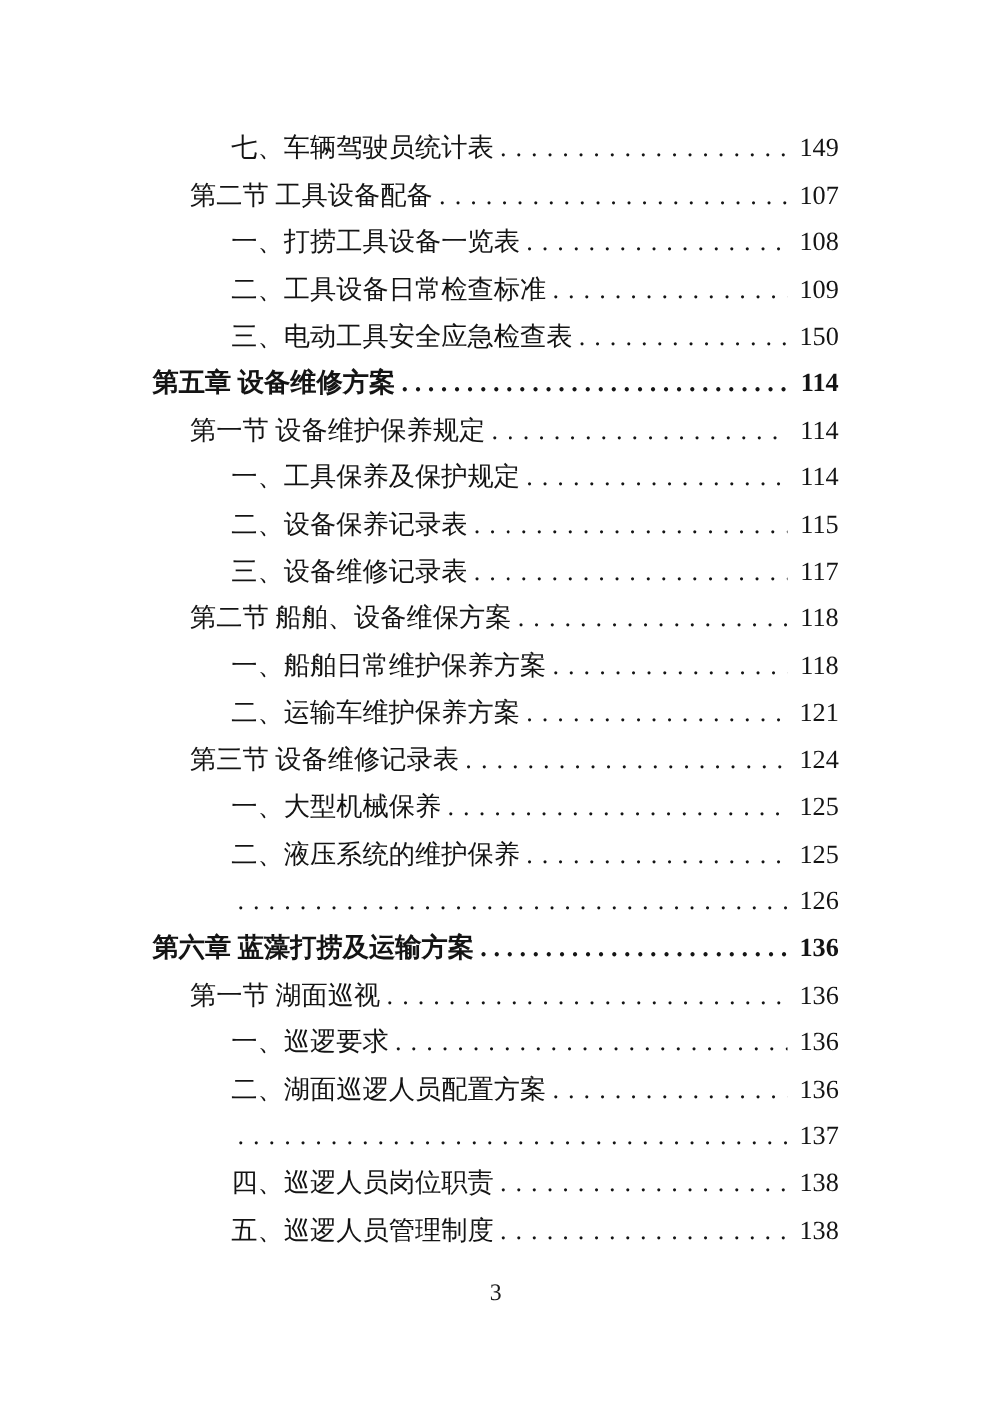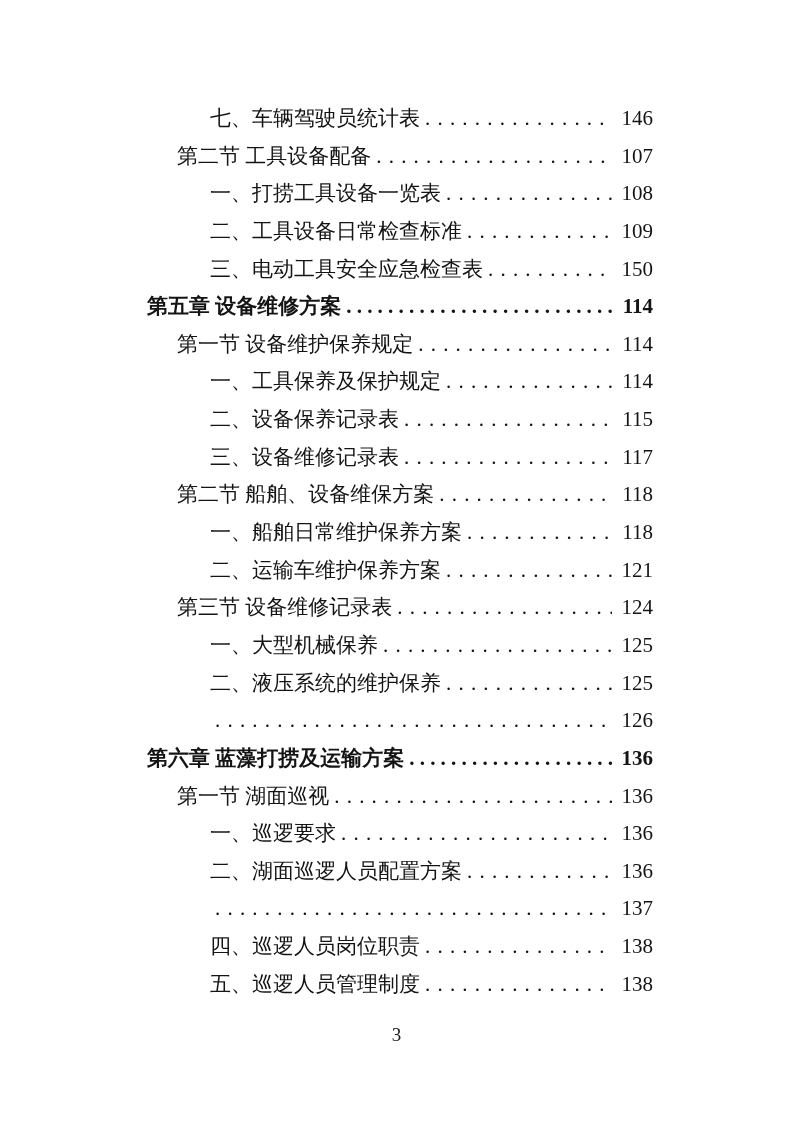--- a/index.html
+++ b/index.html
@@ -14,22 +14,21 @@
   }
   .page {
     position: absolute;
     inset: 0;
     background: #ffffff;
   }
   .toc {
     position: absolute;
     top: 100px;
     left: 122px;
-    right: 140px; 
-    margin-left: 25px;
+    right: 122px; 
   }
   .toc-row {
     display: flex;
     align-items: baseline;
     height: 37.65px;
     line-height: 37.65px;
     font-size: 21px;
     white-space: nowrap;
   }
   .toc-row.level-chapter { font-weight: bold; }
@@ -71,21 +70,21 @@
   }
 </style>
 </head>
 <body>
 
 <div class="page">
   <div class="toc">
       <div class="toc-row level-item">
         <span class="toc-title">七、车辆驾驶员统计表</span>
         <span class="toc-leader"></span>
-        <span class="toc-page">146</span>
+        <span class="toc-page">149</span>
       </div>
       <div class="toc-row level-section">
         <span class="toc-title">第二节 工具设备配备</span>
         <span class="toc-leader"></span>
         <span class="toc-page">107</span>
       </div>
       <div class="toc-row level-item">
         <span class="toc-title">一、打捞工具设备一览表</span>
         <span class="toc-leader"></span>
         <span class="toc-page">108</span>

